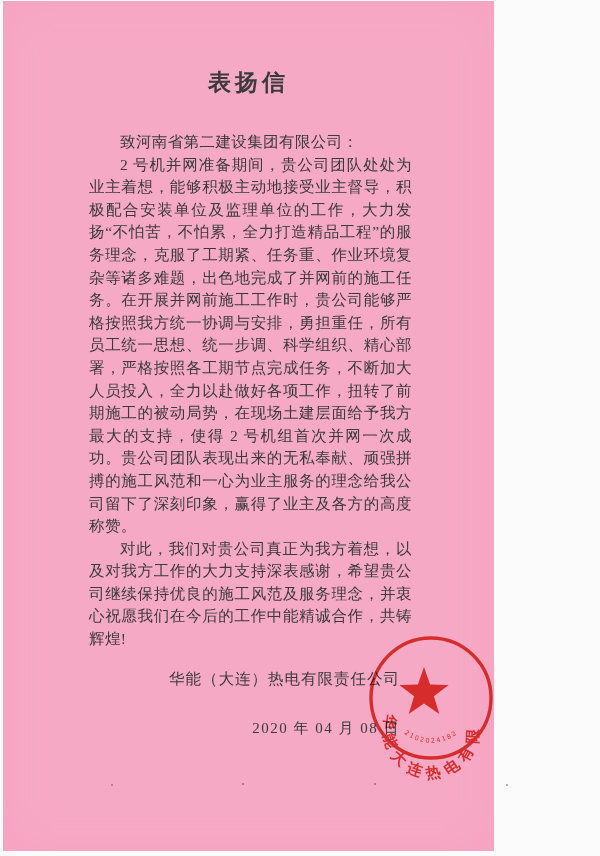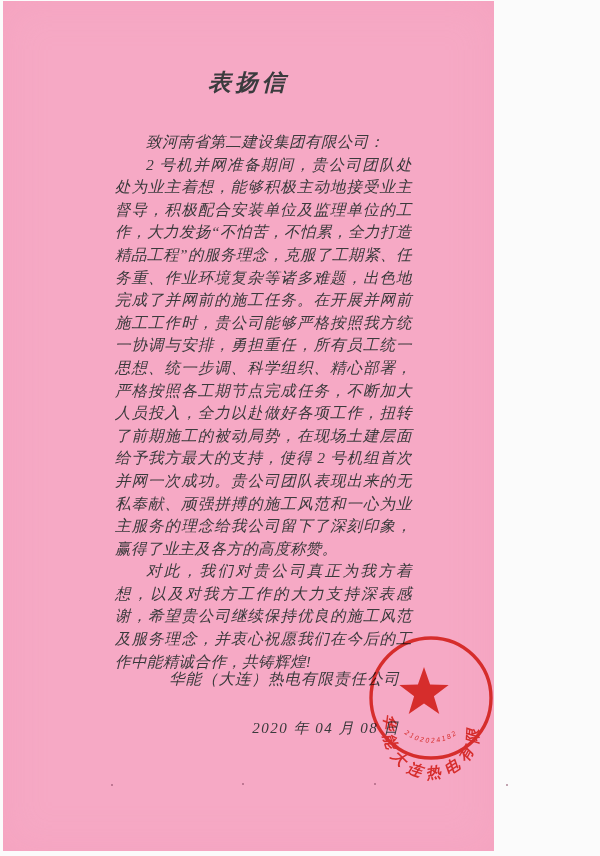--- a/index.html
+++ b/index.html
@@ -9,21 +9,20 @@
     height: 856px;
     background: #fbfbfb;
     font-family: "Liberation Serif", "DejaVu Serif", serif;
     overflow: hidden;
   }
   .page {
     position: relative;
     width: 496px;
     height: 856px;
     background: #fbfbfb;
-    font-style: italic;
   }
   .paper {
     position: absolute;
     left: 3px;
     top: 1px;
     right: 2px;
     bottom: 5px;
     background: #f6a9c5;
     box-shadow: inset 0 0 40px rgba(243, 155, 185, .45);
   }
@@ -42,21 +41,20 @@
   .letter-body {
     position: absolute;
     left: 86px;
     right: 82px;
     top: 130px;
     font-size: 15.5px;
     line-height: 22.6px;
     color: #3a3a3c;
     text-align: justify;
     letter-spacing: .4px;
-    margin-left: 26px;
   }
   .letter-body p {
     margin: 0;
     text-indent: 2em;
   }
   .salutation {
     margin: 0;
     text-indent: 0;
   }
   .signature {

